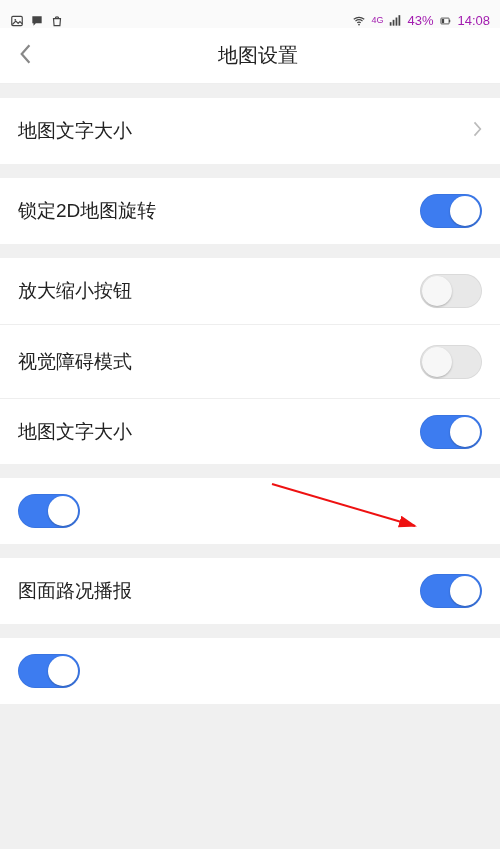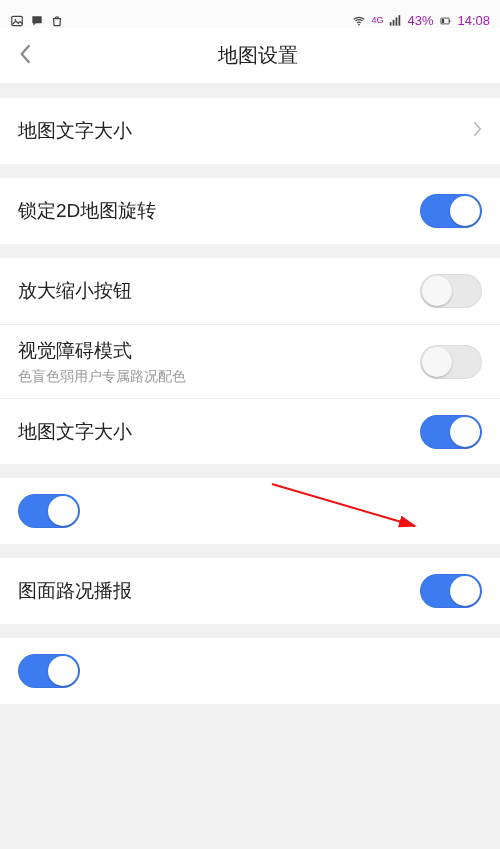--- a/index.html
+++ b/index.html
@@ -53,21 +53,21 @@
     .group-gap { height: 14px; background: #f0f0f0; }
     .row {
       background: #fff;
       min-height: 66px;
       display: flex;
       align-items: center;
       padding: 0 18px;
       justify-content: space-between;
     }
     .row + .row { border-top: 1px solid #eee; }
-    .row-txt { display: flex; flex-direction: column; }
+    .row-txt { display: flex; flex-direction: row; }
     .row-label { font-size: 19px; color: #222; }
     .row-sub { font-size: 14px; color: #999; margin-top: 4px; }
     .row.with-sub { padding-top: 10px; padding-bottom: 10px; min-height: 74px; }
     .chevron svg { width: 10px; height: 18px; }
     .toggle {
       width: 62px;
       height: 34px;
       border-radius: 17px;
       position: relative;
       cursor: pointer;
@@ -180,21 +180,20 @@
 <div class="row">
   <span class="row-label">放大缩小按钮</span>
   <div class="toggle off">
       <div class="knob"></div>
     </div>
 </div>
 
 <div class="row with-sub">
   <div class="row-txt">
     <span class="row-label">视觉障碍模式</span>
-    <span class="row-sub">色盲色弱用户专属路况配色</span>
   </div>
   <div class="toggle off">
       <div class="knob"></div>
     </div>
 </div>
 
 <div class="row">
   <span class="row-label">地图文字大小</span>
   <div class="toggle on">
       <div class="knob"></div>

